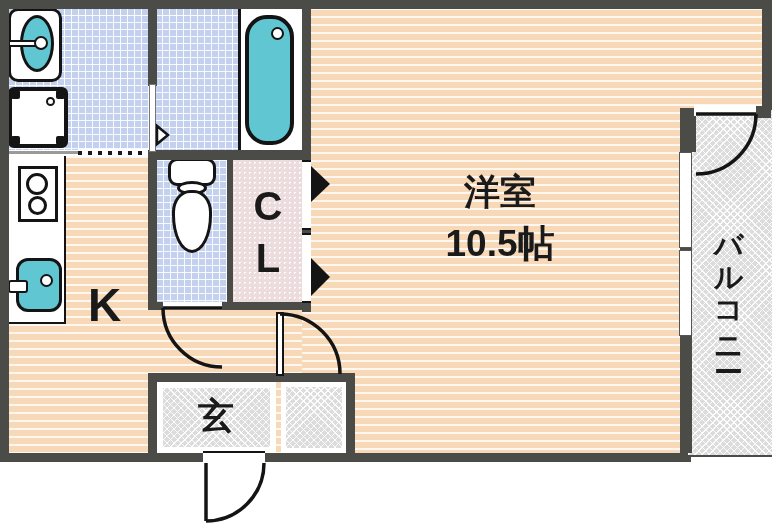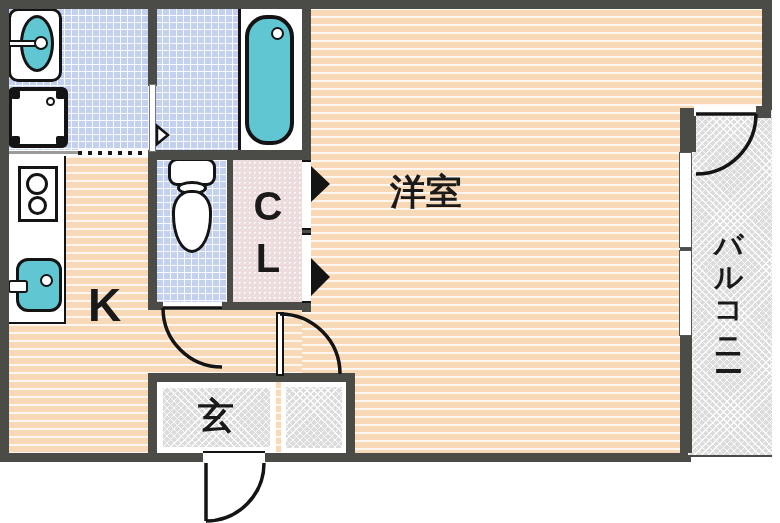--- a/index.html
+++ b/index.html
@@ -126,22 +126,23 @@
 
     <path d="M206 463 V521" stroke="#141414" stroke-width="3.5" fill="none"></path>
     <path d="M264 463 A58 58 0 0 1 206 521" stroke="#141414" stroke-width="3.5" fill="none"></path>
 
     <polygon points="157,126 157,144 168,135" fill="#fff" stroke="#141414" stroke-width="2.5"></polygon>
 
     <polygon points="311,166 311,202 330,184" fill="#141414"></polygon>
     <polygon points="311,258 311,296 330,277" fill="#141414"></polygon>
   </svg>
 
-  <div class="label" style="left:390px;top:174px;width:220px;">
+  <div class="label" style="left:390px;top:174px;width:220px;text-align:center;">
     <div style="font-size:36px;">洋室</div>
+    <div style="font-size:37px;margin-top:15px;">10.5帖</div>
   </div>
   <div class="label" style="left:88px;top:282px;font-size:46px;">K</div>
   <div class="label" style="left:246px;top:180px;width:44px;text-align:center;font-size:40px;line-height:52px;white-space:pre-line;">C
 L</div>
   <div class="label" style="left:198px;top:398px;font-size:36px;">玄</div>
   <div class="label" style="left:714px;top:212px;font-size:29px;writing-mode:vertical-rl;text-orientation:upright;letter-spacing:3px;">バルコニー</div>
 
 </div>
 
 </body></html>

